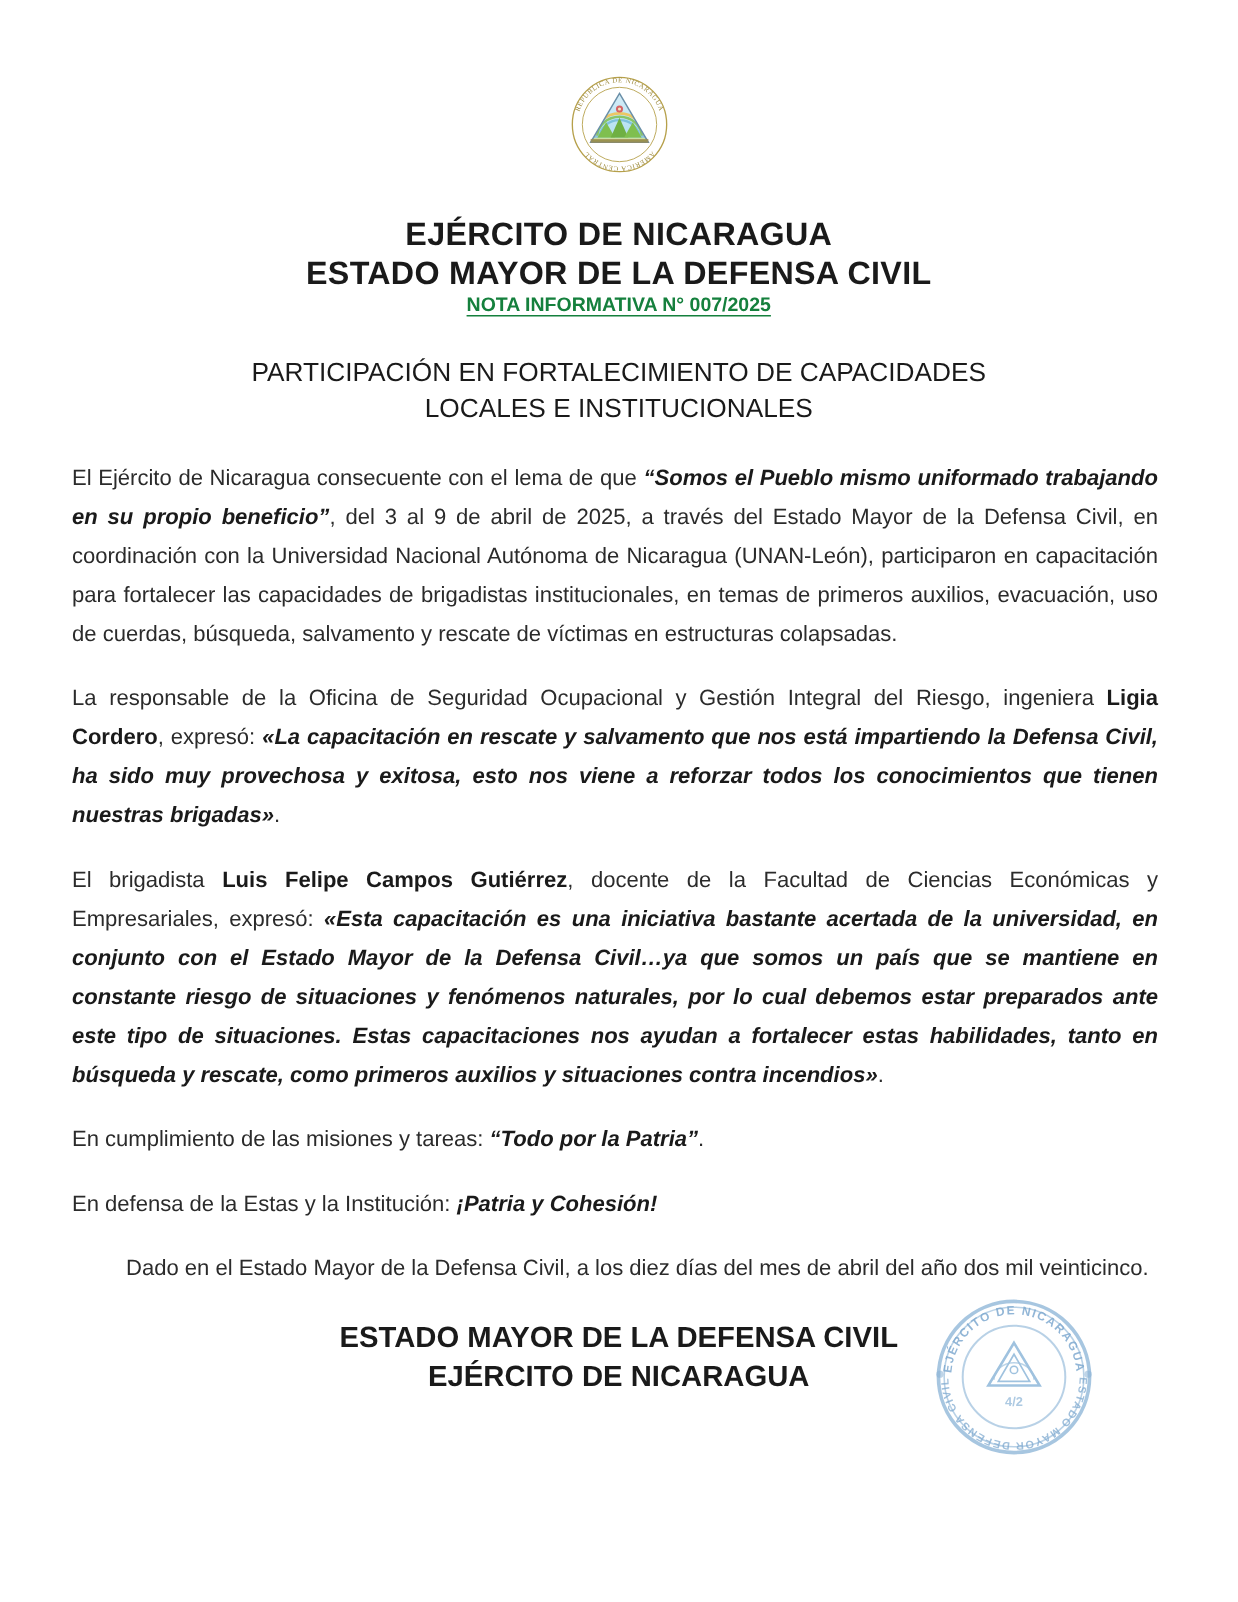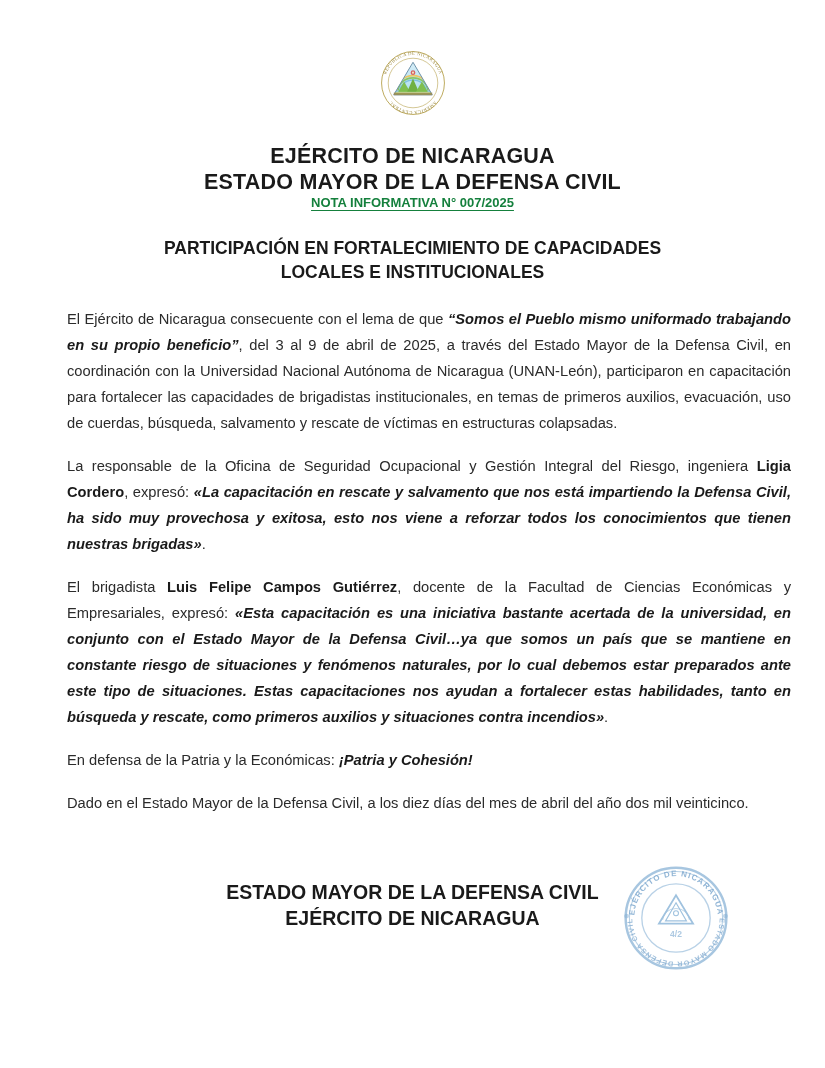--- a/index.html
+++ b/index.html
@@ -57,42 +57,42 @@
     margin-top: 0;
     font-size: 13px;
     font-weight: bold;
     text-decoration: underline;
     text-underline-offset: 3px;
     color: #15803d;
   }
   .subject {
     margin-top: 26px;
     font-size: 17.5px;
-    font-weight: bold;
+    font-weight: normal;
     line-height: 24px;
     color: #1a1a1a;
   }
   .subject .sub-line-2 { display: block; text-align: center; }
 
   
   .body-area {
     position: absolute;
     top: 306px;
-    left: 67px;
+    left: 48px;
     width: 724px;
   }
   p.para {
     margin: 0 0 17px 0;
     font-size: 14.7px;
     line-height: 26px;
     text-align: justify;
     text-justify: inter-word;
     color: #2b2b2b;
   }
-  p.para:last-child { margin-bottom: 0; }
+  p.para:last-child { margin-bottom: 0; margin-left: 36px; }
   .b  { font-weight: bold; color: #1a1a1a; }
   .bi { font-weight: bold; font-style: italic; color: #1a1a1a; }
 
   
   .signature {
     position: absolute;
     top: 879px;
     left: 0;
     width: 825px;
     text-align: center;
@@ -184,23 +184,26 @@
     </p>
 
     <p class="para">
       <span>La responsable de la Oficina de Seguridad Ocupacional y Gestión Integral del Riesgo, ingeniera </span><span class="b">Ligia Cordero</span><span>, expresó: </span><span class="bi">«La capacitación en rescate y salvamento que nos está impartiendo la Defensa Civil, ha sido muy provechosa y exitosa, esto nos viene a reforzar todos los conocimientos que tienen nuestras brigadas»</span><span>.</span>
     </p>
 
     <p class="para">
       <span>El brigadista </span><span class="b">Luis Felipe Campos Gutiérrez</span><span>, docente de la Facultad de Ciencias Económicas y Empresariales, expresó: </span><span class="bi">«Esta capacitación es una iniciativa bastante acertada de la universidad, en conjunto con el Estado Mayor de la Defensa Civil…ya que somos un país que se mantiene en constante riesgo de situaciones y fenómenos naturales, por lo cual debemos estar preparados ante este tipo de situaciones. Estas capacitaciones nos ayudan a fortalecer estas habilidades, tanto en búsqueda y rescate, como primeros auxilios y situaciones contra incendios»</span><span>.</span>
     </p>
 
-
-    <p class="para">
-      <span>En defensa de la Patria y la Económicas: </span><span class="bi">¡Patria y Cohesión!</span>
+    <p class="para">
+      <span>En cumplimiento de las misiones y tareas: </span><span class="bi">“Todo por la Patria”</span><span>.</span>
+    </p>
+
+    <p class="para">
+      <span>En defensa de la Estas y la Institución: </span><span class="bi">¡Patria y Cohesión!</span>
     </p>
 
     <p class="para">Dado en el Estado Mayor de la Defensa Civil, a los diez días del mes de abril del año dos mil veinticinco.</p>
   </div>
 
   <div class="signature">
     <div class="sig-line">ESTADO MAYOR DE LA DEFENSA CIVIL</div>
     <div class="sig-line">EJÉRCITO DE NICARAGUA</div>
   </div>
 

